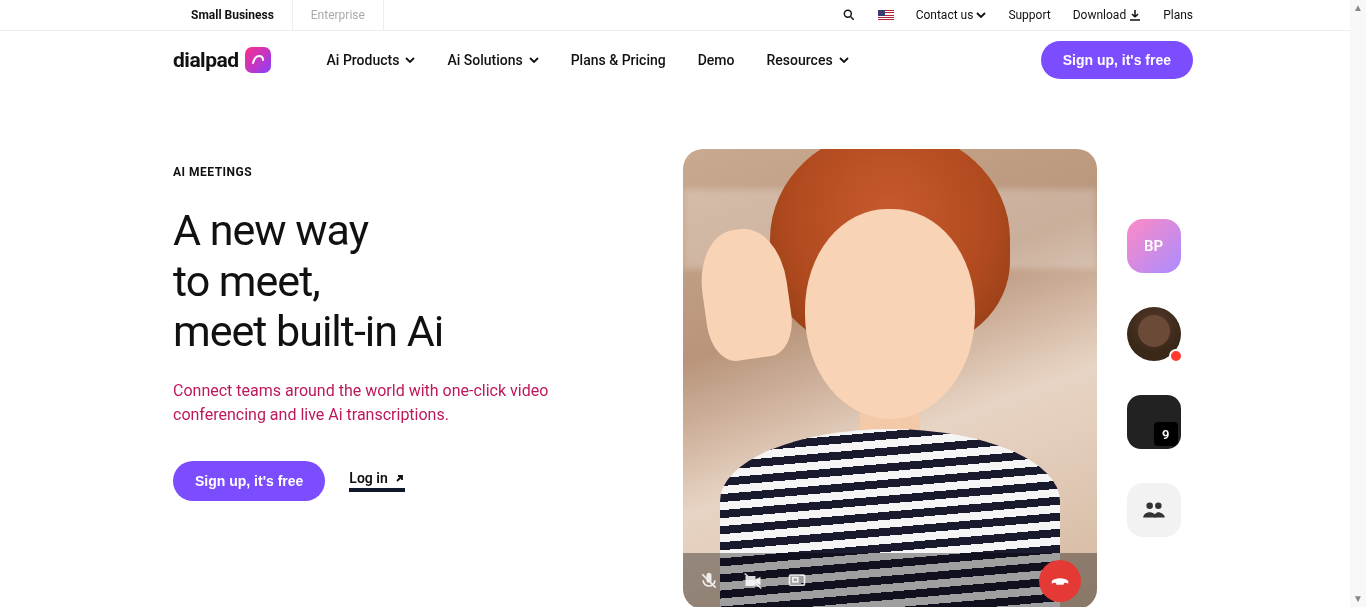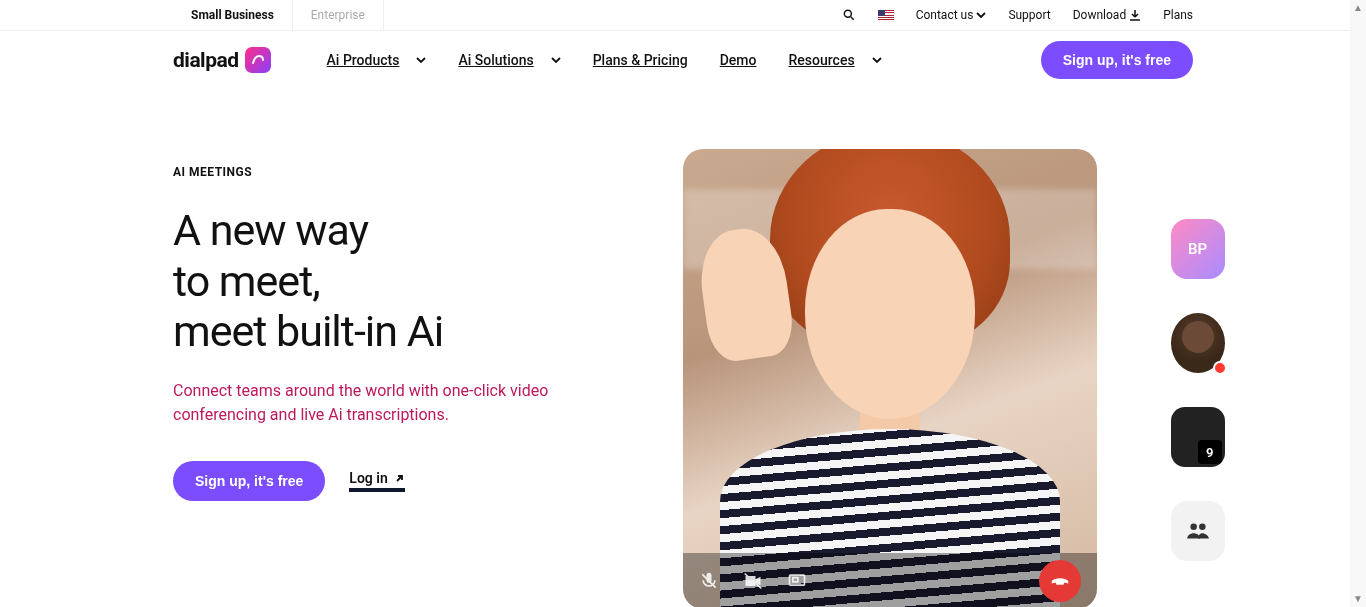--- a/index.html
+++ b/index.html
@@ -11,21 +11,21 @@
 .seg-inactive { color: #aaa; }
 .top-right { margin-left: auto; display: flex; align-items: center; gap: 22px; }
 .top-link { font-size: 12px; cursor: pointer; display: flex; align-items: center; gap: 3px; }
 .icon-sm { width: 14px; height: 14px; display: inline-block; }
 .flag { width: 16px; height: 11px; background: linear-gradient(#b22234 0 8%, #fff 8% 16%, #b22234 16% 24%, #fff 24% 32%, #b22234 32% 40%, #fff 40% 48%, #b22234 48% 56%, #fff 56% 64%, #b22234 64% 72%, #fff 72% 80%, #b22234 80% 88%, #fff 88% 100%); position: relative; }
 .flag::before { content: ""; position: absolute; top: 0; left: 0; width: 7px; height: 6px; background: #3c3b6e; }
 .main-nav { max-width: 1020px; margin: 0 auto; display: flex; align-items: center; height: 58px; }
 .logo { display: flex; align-items: center; gap: 6px; font-weight: 700; font-size: 21px; color: #111; letter-spacing: -0.5px; }
 .logo-badge { width: 26px; height: 26px; border-radius: 7px; background: linear-gradient(135deg, #ff2d87, #8a3ffc); display: flex; align-items: center; justify-content: center; }
 .nav-links { display: flex; gap: 32px; margin-left: 56px; font-size: 14px; font-weight: 500; }
-.nav-link { cursor: pointer; display: flex; align-items: center; gap: 17px; text-decoration: underline; }
+.nav-link { cursor: pointer; display: flex; align-items: center; gap: 6px; }
 .cta-btn { margin-left: auto; background: #7c4dff; color: #fff; border: none; border-radius: 999px; padding: 11px 22px; font-size: 14px; font-weight: 600; cursor: pointer; }
 .hero { max-width: 1020px; margin: 0 auto; display: flex; padding-top: 60px; gap: 20px; }
 .hero-left { flex: 0 0 48%; padding-top: 16px; }
 .eyebrow { font-size: 12px; font-weight: 700; letter-spacing: 0.5px; margin-bottom: 26px; }
 .headline { font-size: 43px; font-weight: 400; line-height: 1.18; letter-spacing: -1px; margin-bottom: 22px; margin-top: 20px; }
 .subhead { font-size: 16px; line-height: 1.5; color: #be185d; margin-bottom: 34px; max-width: 380px; }
 .hero-actions { display: flex; align-items: center; gap: 24px; }
 .primary-btn { background: #7c4dff; color: #fff; border: none; border-radius: 999px; padding: 12px 22px; font-size: 14px; font-weight: 600; cursor: pointer; }
 .secondary-link { font-size: 14px; font-weight: 600; color: #111; cursor: pointer; display: flex; align-items: center; gap: 6px; border-bottom: 4px solid #0f172a; padding-bottom: 2px; }
 .hero-right { flex: 1; display: flex; gap: 30px; align-items: flex-start; }
@@ -33,21 +33,21 @@
 .video-shelf { position: absolute; top: 40px; left: 0; right: 0; height: 80px; background: rgba(255,255,255,0.25); filter: blur(3px); }
 .person-body { position: absolute; bottom: 0; left: 50%; transform: translateX(-50%); width: 340px; height: 180px; background: repeating-linear-gradient(-5deg, #f5f5f5 0 8px, #1a1a2e 8px 16px); border-radius: 50% 50% 0 0 / 40% 40% 0 0; }
 .person-neck { position: absolute; bottom: 160px; left: 50%; transform: translateX(-50%); width: 60px; height: 60px; background: #f4c9a8; }
 .person-head { position: absolute; bottom: 190px; left: 50%; transform: translateX(-50%); width: 170px; height: 210px; background: #f8d3b5; border-radius: 48% 48% 50% 50%; }
 .person-hair { position: absolute; bottom: 260px; left: 50%; transform: translateX(-50%); width: 240px; height: 220px; background: radial-gradient(ellipse at 50% 40%, #c85a2e 0%, #b04a1e 60%, #8a3815 100%); border-radius: 50% 50% 40% 40%; }
 .person-hand { position: absolute; bottom: 250px; left: 20px; width: 85px; height: 130px; background: #f8d3b5; border-radius: 45% 45% 30% 30%; transform: rotate(-8deg); }
 .video-controls { position: absolute; bottom: 0; left: 0; right: 0; height: 56px; background: rgba(0,0,0,0.35); display: flex; align-items: center; padding: 0 16px; gap: 24px; }
 .ctrl-icon { color: #fff; cursor: pointer; width: 20px; height: 20px; display: flex; align-items: center; justify-content: center; opacity: 0.85; }
 .end-btn { margin-left: auto; width: 42px; height: 42px; border-radius: 50%; background: #e53935; display: flex; align-items: center; justify-content: center; cursor: pointer; }
 .side-col { display: flex; flex-direction: column; gap: 34px; padding-top: 70px; }
-.thumb { width: 54px; height: 60px; border-radius: 16px; position: relative; display: flex; align-items: center; justify-content: center; margin-left: 44px; }
+.thumb { width: 54px; height: 54px; border-radius: 16px; position: relative; display: flex; align-items: center; justify-content: center; }
 .thumb-bp { background: linear-gradient(135deg, #ff8ac5, #a98cff); color: #fff; font-weight: 600; font-size: 15px; }
 .thumb-person { background: radial-gradient(circle at 50% 35%, #5a3d2e 0%, #3a2818 60%); border-radius: 50%; }
 .thumb-person::after { content: ""; position: absolute; width: 32px; height: 32px; border-radius: 50%; background: #6b4a38; top: 8px; }
 .rec-dot { position: absolute; bottom: -2px; right: -2px; width: 14px; height: 14px; background: #ff3b30; border-radius: 50%; border: 2px solid #fff; }
 .thumb-grid { background: #222; border-radius: 14px; display: grid; grid-template-columns: 1fr 1fr; grid-template-rows: 1fr 1fr; overflow: hidden; }
 .thumb-grid > div { background: #8a7560; }
 .thumb-grid > div:nth-child(1) { background: #c9a888; }
 .thumb-grid > div:nth-child(2) { background: #6a8a9a; }
 .thumb-grid > div:nth-child(3) { background: #9a7a5a; }
 .grid-count { position: absolute; bottom: 3px; right: 3px; width: 24px; height: 24px; background: #000; color: #fff; font-size: 13px; font-weight: 600; display: flex; align-items: center; justify-content: center; border-radius: 4px; }

